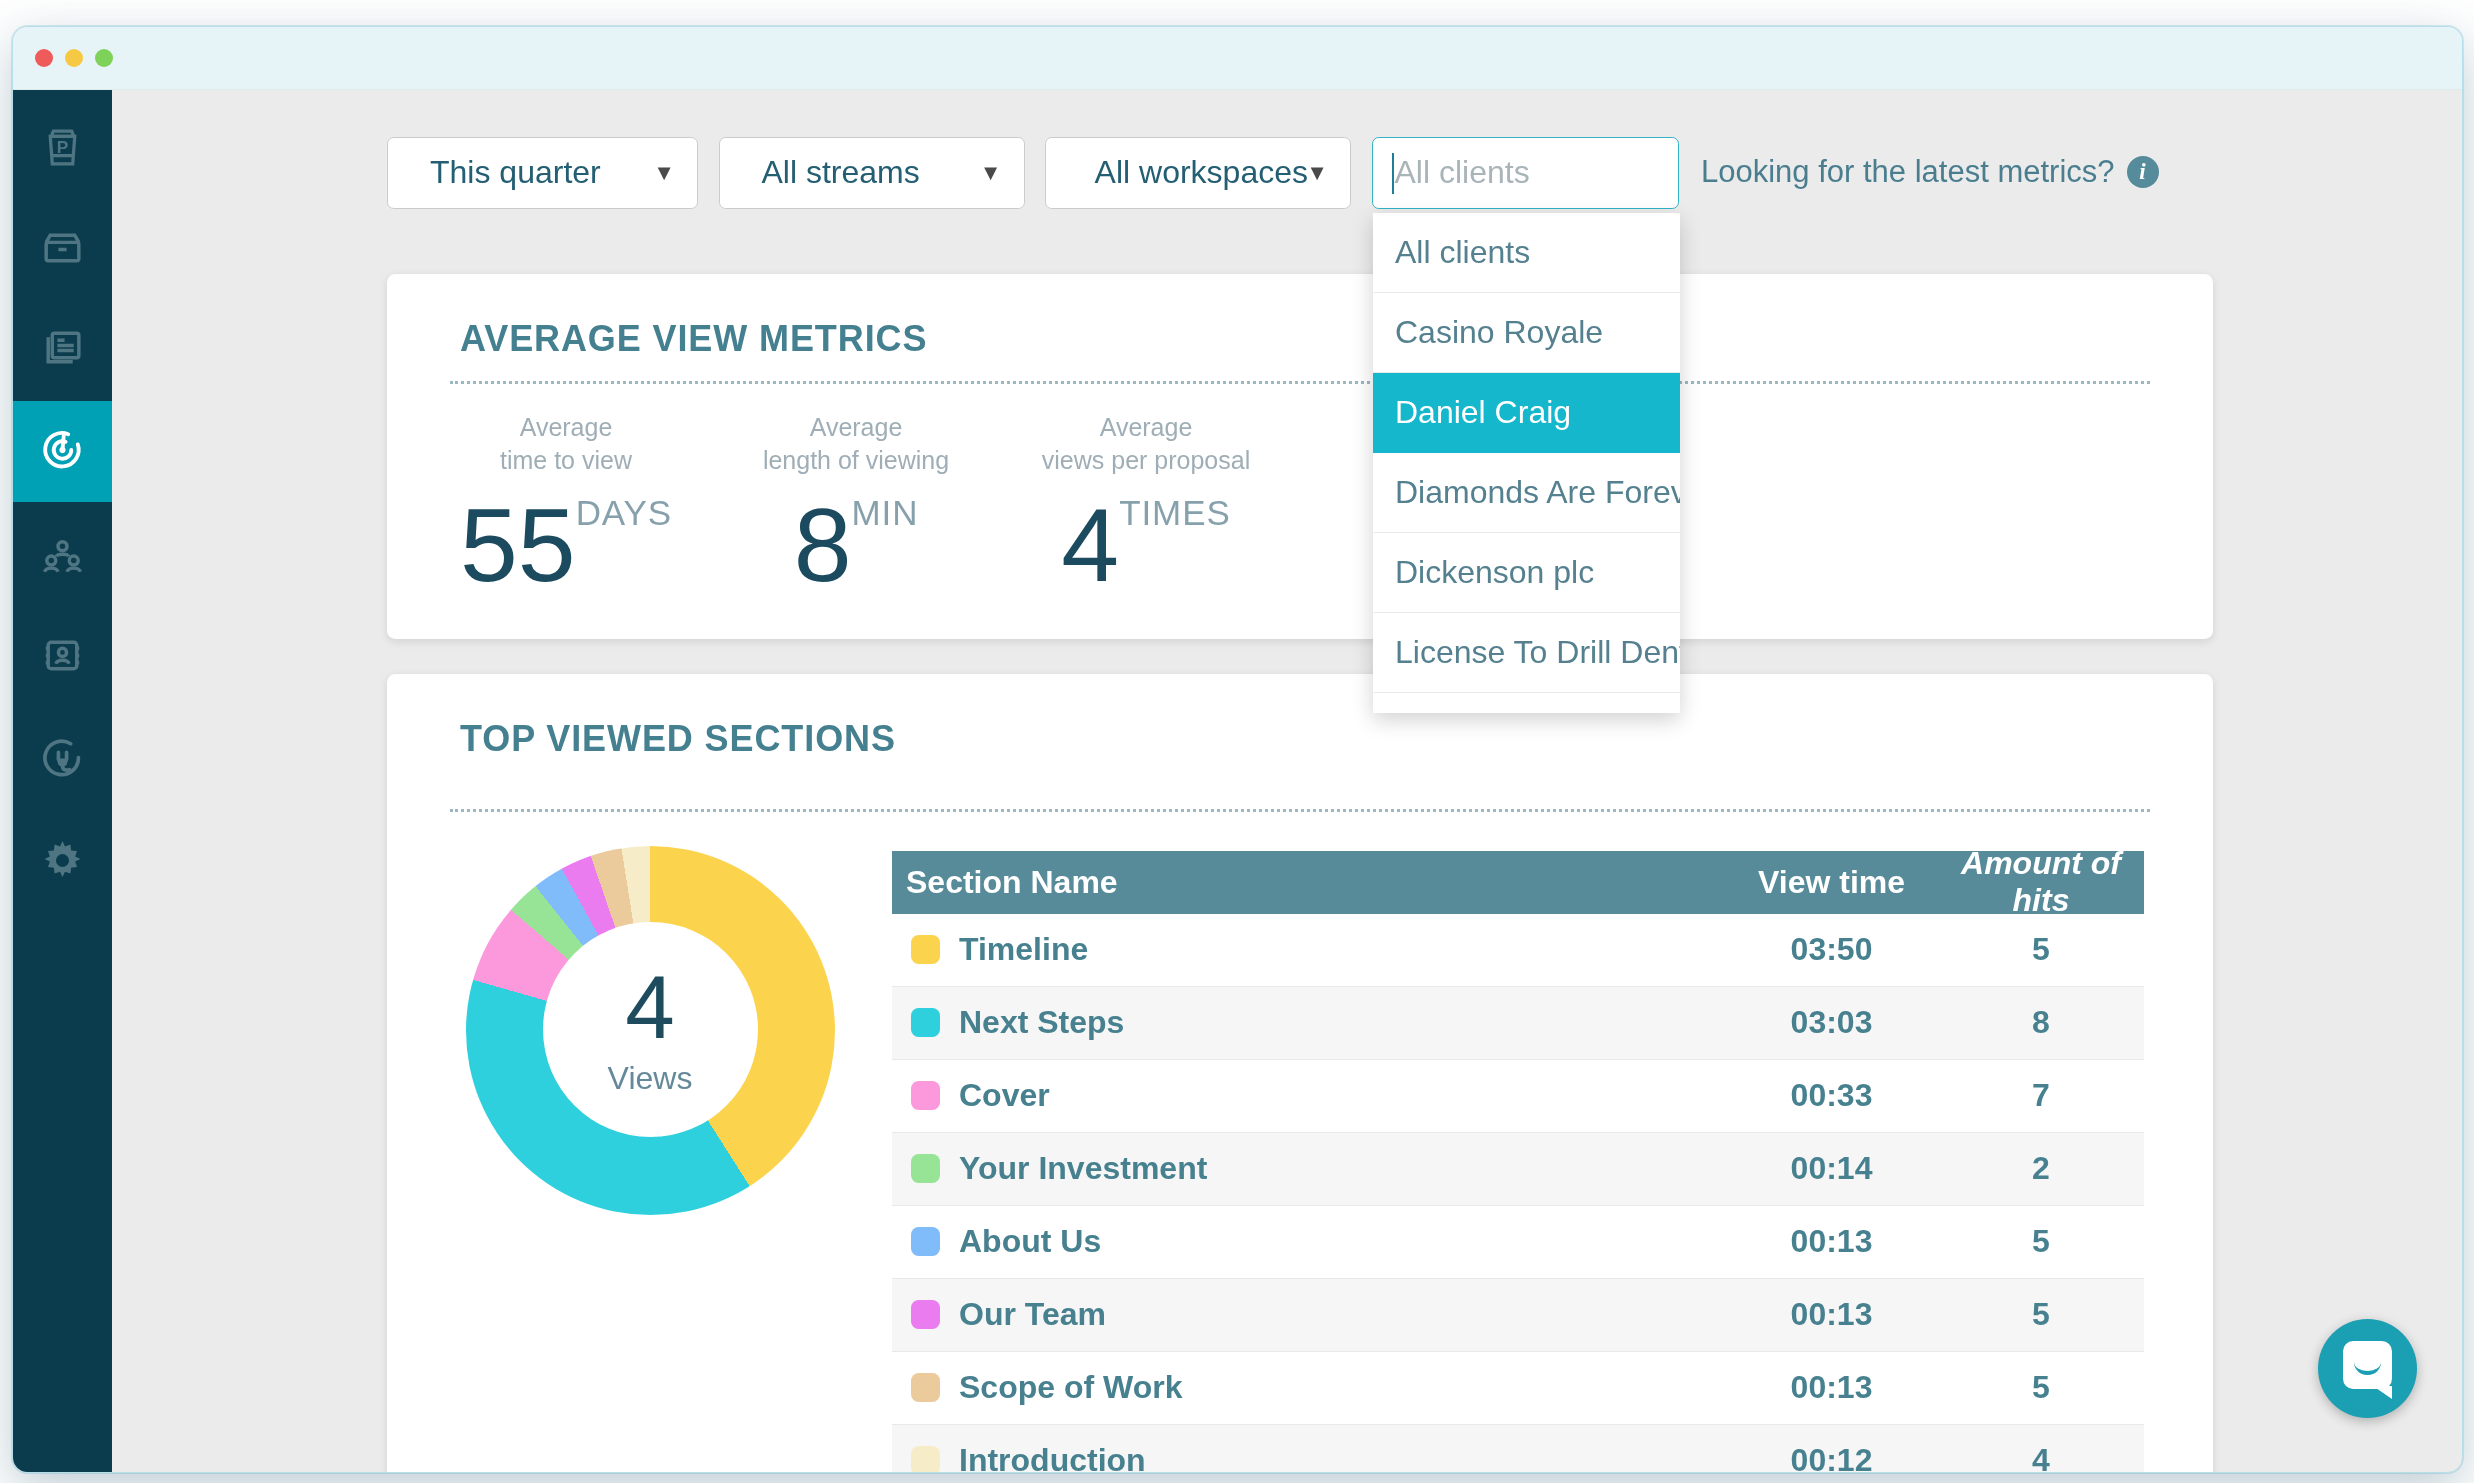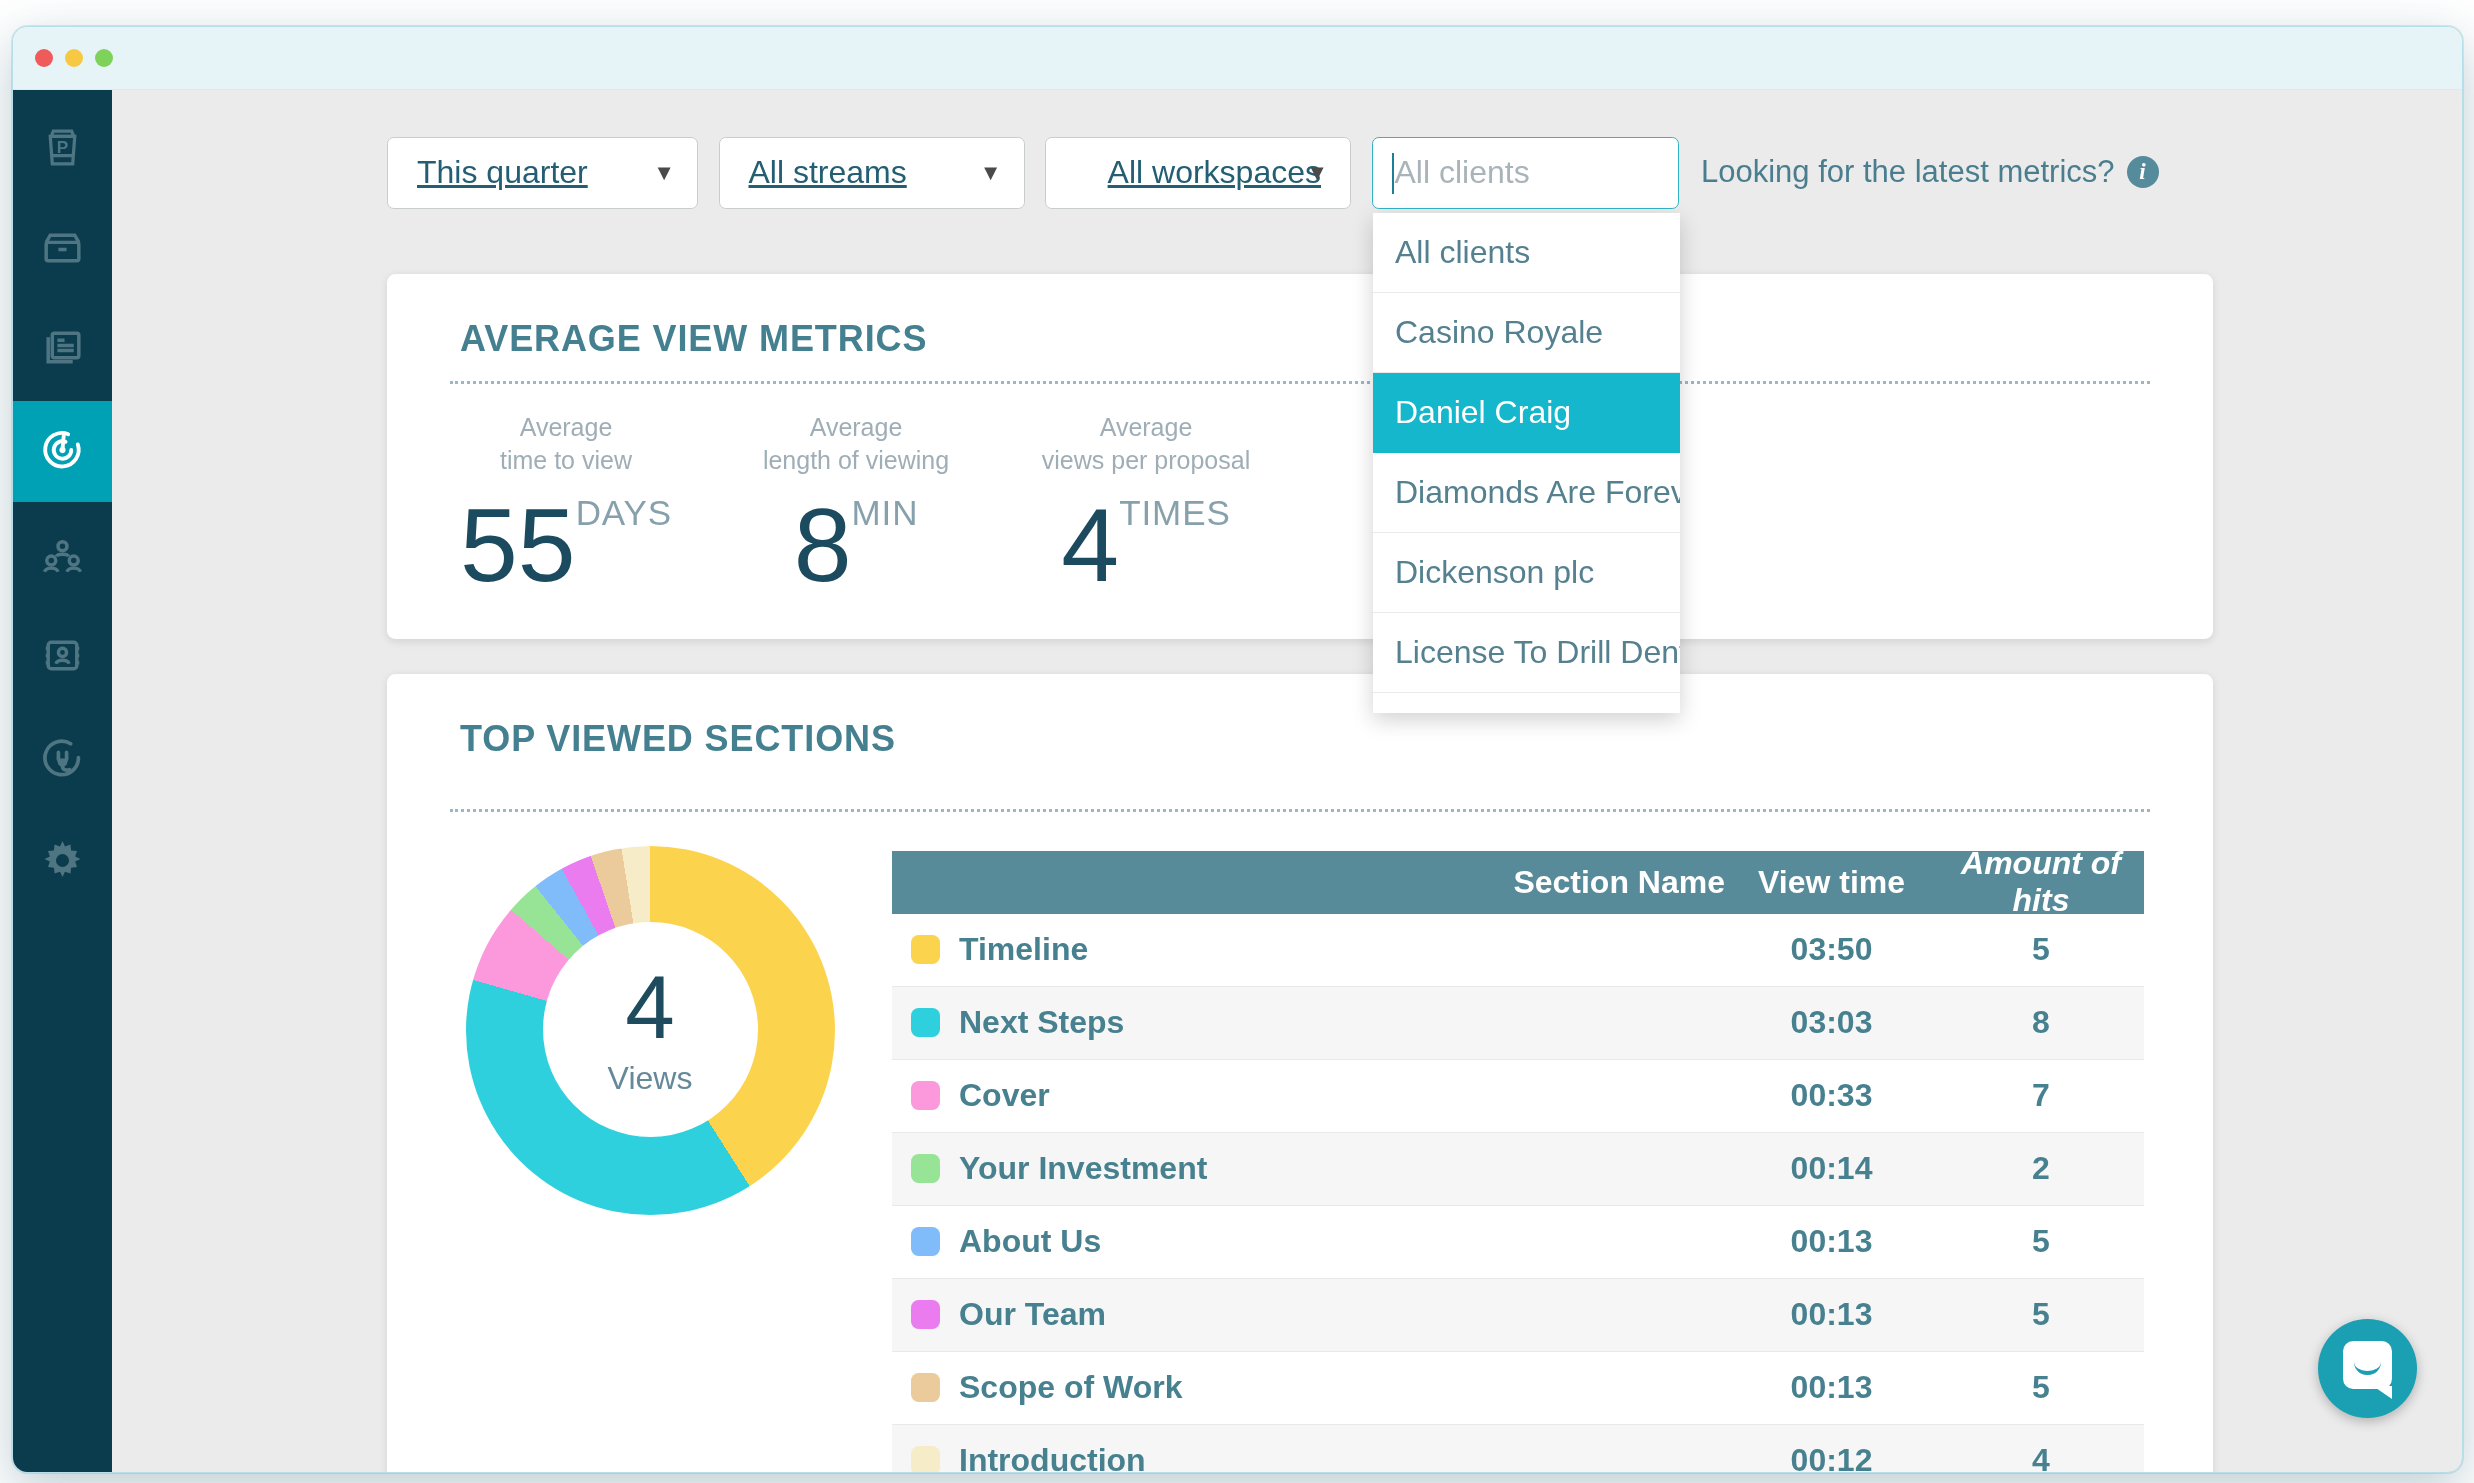--- a/index.html
+++ b/index.html
@@ -24,21 +24,21 @@
   .side-item { position:absolute; left:0; width:99px; height:101px; display:flex; align-items:center; justify-content:center; color:#4f7582; cursor:pointer; }
   .side-item svg { width:49px; height:49px; }
   .side-item.active { background:#00a0b5; color:#ffffff; }
 
   
   .content { position:absolute; left:99px; top:63px; right:0; bottom:0; }
 
   
   .filters { position:absolute; top:47px; left:275px;  height:72px; display:flex; }
   .select { position:relative; width:311px; height:72px; background:#fff; border:1.7px solid #c8cccc; border-radius:6.8px;
-    display:flex; align-items:center; padding:0 29px; margin-right:20.5px; color:#235e72; font-size:32px; cursor:pointer;text-decoration:underline; }
+    display:flex; align-items:center; padding:0 42px; margin-right:20.5px; color:#235e72; font-size:32px; cursor:pointer; }
   .select:nth-child(2){ width:306px; }
   .select:nth-child(3){ width:306px;justify-content:flex-end; }
   .select .caret { position:absolute; right:22px; top:50%; transform:translateY(-50%); font-size:22px; color:#4a4a4a; }
   .client-input { position:relative; width:307px; height:72px; background:#fff; border:1.7px solid #30b4c6; border-radius:6.8px;
     display:flex; align-items:center; padding:0 22px; }
   .client-input .ph { color:#a9b4b9; font-size:32px; }
   .client-input .caret-line { position:absolute; left:19px; top:15.4px; width:2.6px; height:41px; background:#1d7f96; }
 
   .metrics-link { position:absolute; top:64px; left:1589px;  display:flex; align-items:center; gap:12px;
     color:#4a7e8f; font-size:31px; }
@@ -65,21 +65,21 @@
   
   .donut { position:absolute; left:79px; top:172px; width:369px; height:369px; border-radius:50%; }
   .donut .hole { position:absolute; left:50%; top:50%; width:215px; height:215px; margin:-108px 0 0 -108px;
     background:#fff; border-radius:50%; display:flex; flex-direction:column; align-items:center; justify-content:center; }
   .donut .num { font-size:89px; color:#1e4b5e; line-height:1; }
   .donut .cap { font-size:32px; color:#64899a; margin-top:8px; }
 
   
   .sections-table { position:absolute; left:505px; top:177px; width:1252px; }
   .thead { display:flex; align-items:center; height:63px; background:#578b9a; color:#fff; font-size:32px; font-weight:700; }
-  .thead .c-name { flex:1; padding-left:14px;text-align:right; }
+  .thead .c-name { flex:1; padding-left:14px; }
   .thead .c-time { width:213px; text-align:center; }
   .thead .c-hits { width:206px; text-align:center;font-style:italic; }
   .trow { display:flex; align-items:center; height:73px; font-size:32px; color:#47808f; border-bottom:0.9px solid #e9e9e9; background:#fff; cursor:pointer; }
   .trow:nth-child(odd) { background:#f6f6f6; }
   .trow:nth-child(even){ background:#fff; }
   .trow .c-name { flex:1; padding-left:19px; display:flex; align-items:center; gap:19px; font-weight:700; }
   .chip { width:29px; height:29px; border-radius:7.7px; flex:0 0 auto; }
   .trow .c-time { width:213px; text-align:center; font-weight:700; }
   .trow .c-hits { width:206px; text-align:center; font-weight:700; }
 

